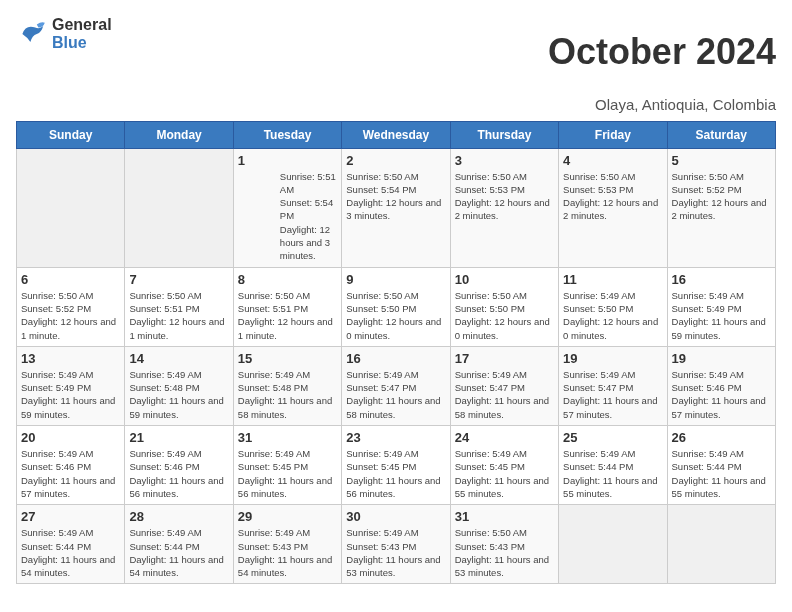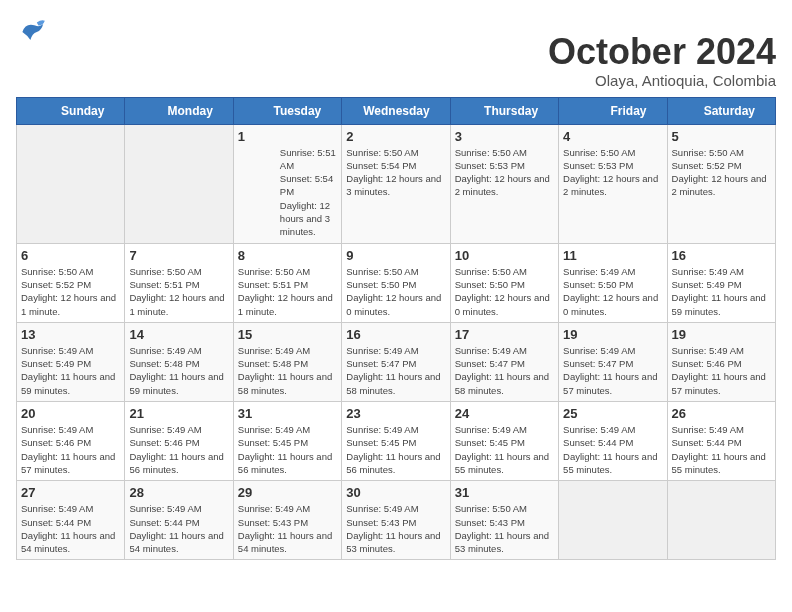--- a/index.html
+++ b/index.html
@@ -31,33 +31,34 @@
     .month-title {
       font-size: 36px;
       font-weight: bold;
       color: #333;
       line-height: 1.1;
       margin-top: 16px;
     }
     .subtitle {
       font-size: 15px;
       color: #555;
+      margin-top: 24px;
     }
     table {
       width: 100%;
       border-collapse: collapse;
       table-layout: fixed;
     }
     thead tr th {
       background-color: #3a7abf;
       color: #fff;
       font-size: 12px;
       font-weight: bold;
-      padding: 6px 20px;
-      text-align: right;
+      padding: 6px 2px;
+      text-align: center;
       border: 1px solid #2a5a9f;
     }
     tbody tr td {
       border: 1px solid #ccc;
       vertical-align: top;
       padding: 4px;
       font-size: 10px;
       color: #333;
       min-height: 80px;
       background: #fff;
@@ -83,20 +84,24 @@
   </style>
 </head>
 <body>
 
 <div class="header-area">
   <div class="logo">
     <svg class="logo-bird" viewBox="0 0 40 40" xmlns="http://www.w3.org/2000/svg">
       <path d="M8,20 Q12,8 24,12 Q30,14 34,10 Q32,18 26,20 Q20,22 18,30 Q14,24 8,20Z" fill="#3a7abf"></path>
       <path d="M26,8 Q32,4 36,6 Q34,12 28,12Z" fill="#5a9adf"></path>
     </svg>
+    <div>
+      <div style="font-size:16px;font-weight:bold;color:#333;">General</div>
+      <div style="font-size:16px;font-weight:bold;color:#3a7abf;">Blue</div>
+    </div>
   </div>
   <div class="title-area">
     <div class="month-title">October 2024</div>
     <div class="subtitle">Olaya, Antioquia, Colombia</div>
   </div>
 </div>
 
 <table>
   <thead id="cal-head">
     <tr id="header-row">

